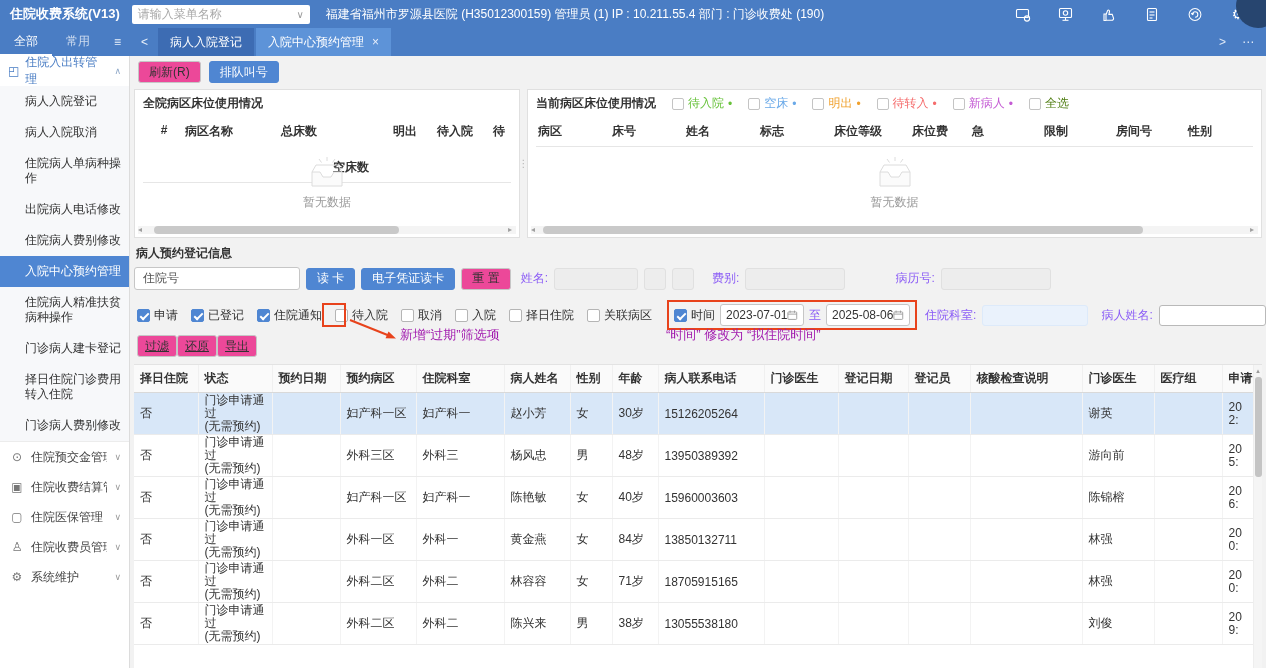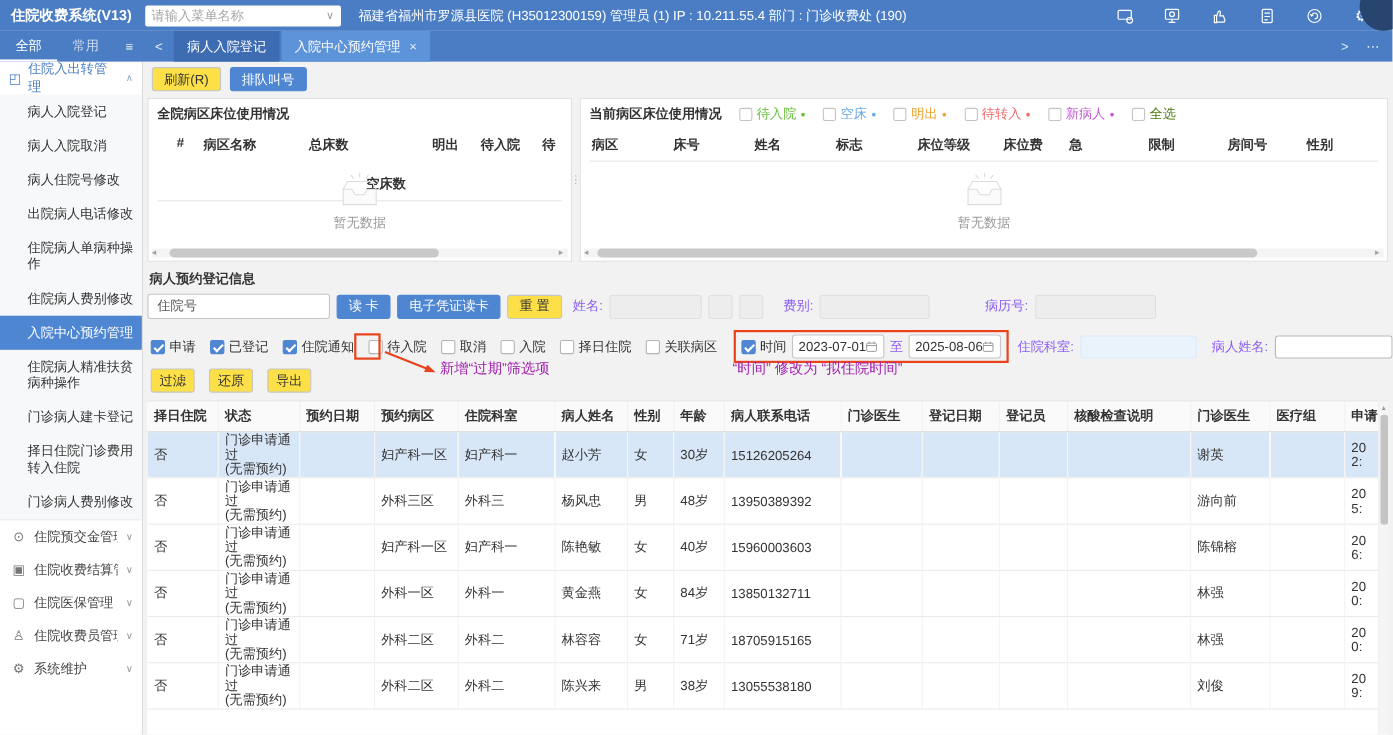--- a/index.html
+++ b/index.html
@@ -45,21 +45,21 @@
   .side-item { padding:8px 6px 8px 25px; line-height:15px; color:#333; cursor:pointer; }
   .side-item.selected { background:#4f86d2; color:#fff; }
   .side-collapsed { display:flex; align-items:center; gap:7px; height:30px; padding:0 8px 0 10px; color:#444; cursor:pointer; }
   .side-collapsed .glyph { color:#777; font-size:12px; width:14px; text-align:center; }
   .side-collapsed .lbl { flex:1; white-space:nowrap; overflow:hidden; }
   .side-collapsed .chev { color:#999; font-size:9px; }
   
   .main { position:absolute; left:131px; top:56px; width:1135px; height:612px; display:flex; flex-direction:column; }
   .toolbar { display:flex; gap:8px; padding:5px 0 5px 7px; }
   .btn { display:inline-flex; align-items:center; justify-content:center; height:22px; padding:0 10px;
-    background:#fde047; border:1px solid #c6c6c6; border-radius:3px; color:#333; font-size:12px; cursor:pointer; white-space:nowrap; }
+    background:#ec4899; border:1px solid #c6c6c6; border-radius:3px; color:#333; font-size:12px; cursor:pointer; white-space:nowrap; }
   .btn.primary { background:#4f86d2; border-color:#4f86d2; color:#fff; }
   .btn.small { padding:0 7px; }
   
   .panels { display:flex; margin:1px 4px 0 3px; height:149px; }
   .panel { background:#fff; border:1px solid #e0e0e0; position:relative; padding:5px 8px 0 8px; overflow:hidden; }
   .panel.left { width:386px; }
   .panel.right { flex:1; }
   .splitter { width:7px; display:flex; align-items:center; justify-content:center; color:#b5b5b5; font-size:10px; }
   .panel-title-row { display:flex; align-items:center; gap:16px; }
   .panel-title { font-weight:bold; color:#333; white-space:nowrap; }
@@ -88,21 +88,21 @@
   .cb { position:relative; width:13px; height:13px; border:1px solid #b5b5b5; border-radius:2px; background:#fff; flex:none; }
   .cb.checked { background:#4f86d2; border-color:#4f86d2; }
   .cb.checked::after { content:""; position:absolute; left:4px; top:1px; width:3px; height:7px;
     border:solid #fff; border-width:0 2px 2px 0; transform:rotate(45deg); }
   .anno-box { display:flex; align-items:center; gap:5px; border:2px solid #e8431c; padding:2px 5px; margin-left:2px; }
   .date-input { display:flex; align-items:center; justify-content:space-between; width:84px; height:22px;
     background:#fff; border:1px solid #c6c6c6; border-radius:3px; padding:0 5px; cursor:pointer; white-space:nowrap; }
   .dept-input { width:118px; height:21px; background:#eaf2fc; border:1px solid #ddeafa; border-radius:3px; margin-left:6px; }
   .pname-input { width:120px; height:21px; background:#fff; border:1px solid #b9b9b9; border-radius:3px; margin-left:6px; }
   .action-row1 { display:flex; gap:8px; margin:8px 0 0 6px; }
-  .action-row2 { display:flex; gap:13px; margin:5px 0 0 6px; }
+  .action-row2 { display:flex; gap:0; margin:5px 0 0 6px;text-decoration:underline; }
   
   .anno-square { position:absolute; left:322px; top:303px; width:24px; height:24px; border:2px solid #e8431c; z-index:9; }
   .anno-arrow { position:absolute; left:346px; top:312px; z-index:9; }
   .anno-text { position:absolute; color:#a21caf; font-size:13px; z-index:9; white-space:nowrap; }
   
   .grid { flex:1; margin:7px 4px 0 3px; background:#fff; position:relative; overflow:hidden; border-top:1px solid #e3e3e3; }
   table.appt { border-collapse:collapse; table-layout:fixed; width:1120px; }
   .appt th { font-weight:bold; color:#333; text-align:left; padding:5px 0 5px 6px; background:#fafafa;
     border-bottom:1px solid #d9d9d9; border-right:1px solid #f0f0f0; font-size:12px; white-space:nowrap; overflow:hidden; }
   .appt td { padding:1px 0 1px 6px; height:27px; border-bottom:1px solid #ebebeb; border-right:1px solid #f3f3f3;
@@ -186,23 +186,22 @@
 
 <div class="sidebar">
   <div class="side-group-header">
     <span class="glyph" style="color:#4a7dc4;">◰</span>
     <span class="lbl">住院入出转管理</span>
     <span class="chev">∧</span>
   </div>
   <div class="side-sub">
       <div class="side-item">病人入院登记</div>
       <div class="side-item">病人入院取消</div>
-      <div class="side-item">病人住院号修改</div>
+      <div class="side-item">住院病人单病种操作</div>
       <div class="side-item">出院病人电话修改</div>
-      <div class="side-item">住院病人单病种操作</div>
       <div class="side-item">住院病人费别修改</div>
       <div class="side-item selected">入院中心预约管理</div>
       <div class="side-item">住院病人精准扶贫病种操作</div>
       <div class="side-item">门诊病人建卡登记</div>
       <div class="side-item">择日住院门诊费用转入住院</div>
       <div class="side-item">门诊病人费别修改</div>
     </div>
   <div>
       <div class="side-collapsed">
         <span class="glyph">⊙</span>

